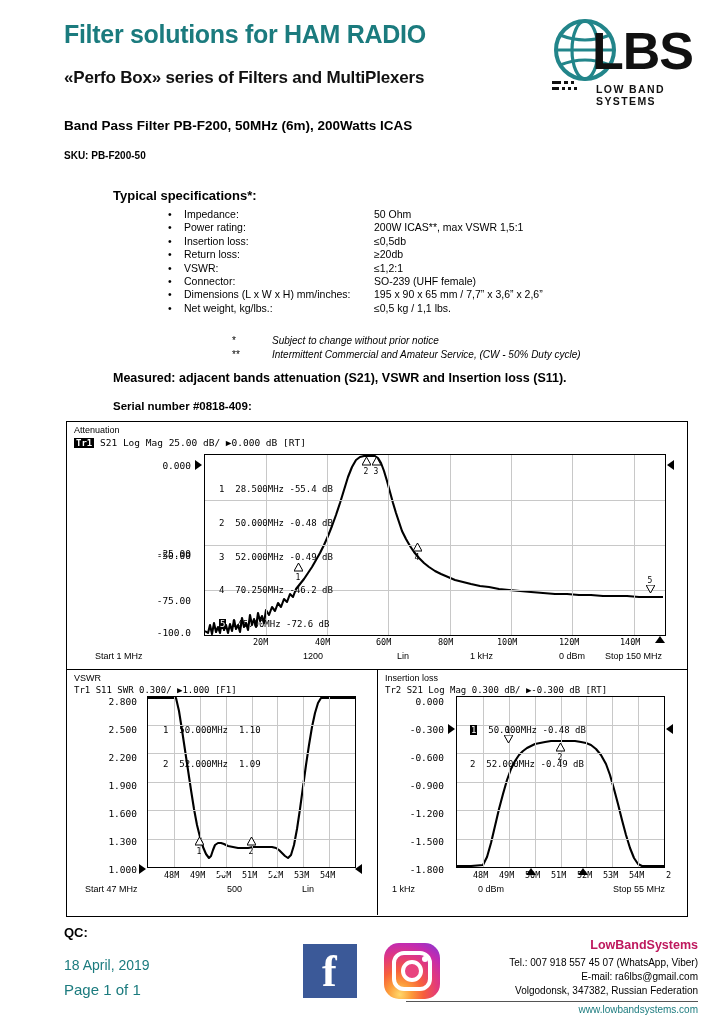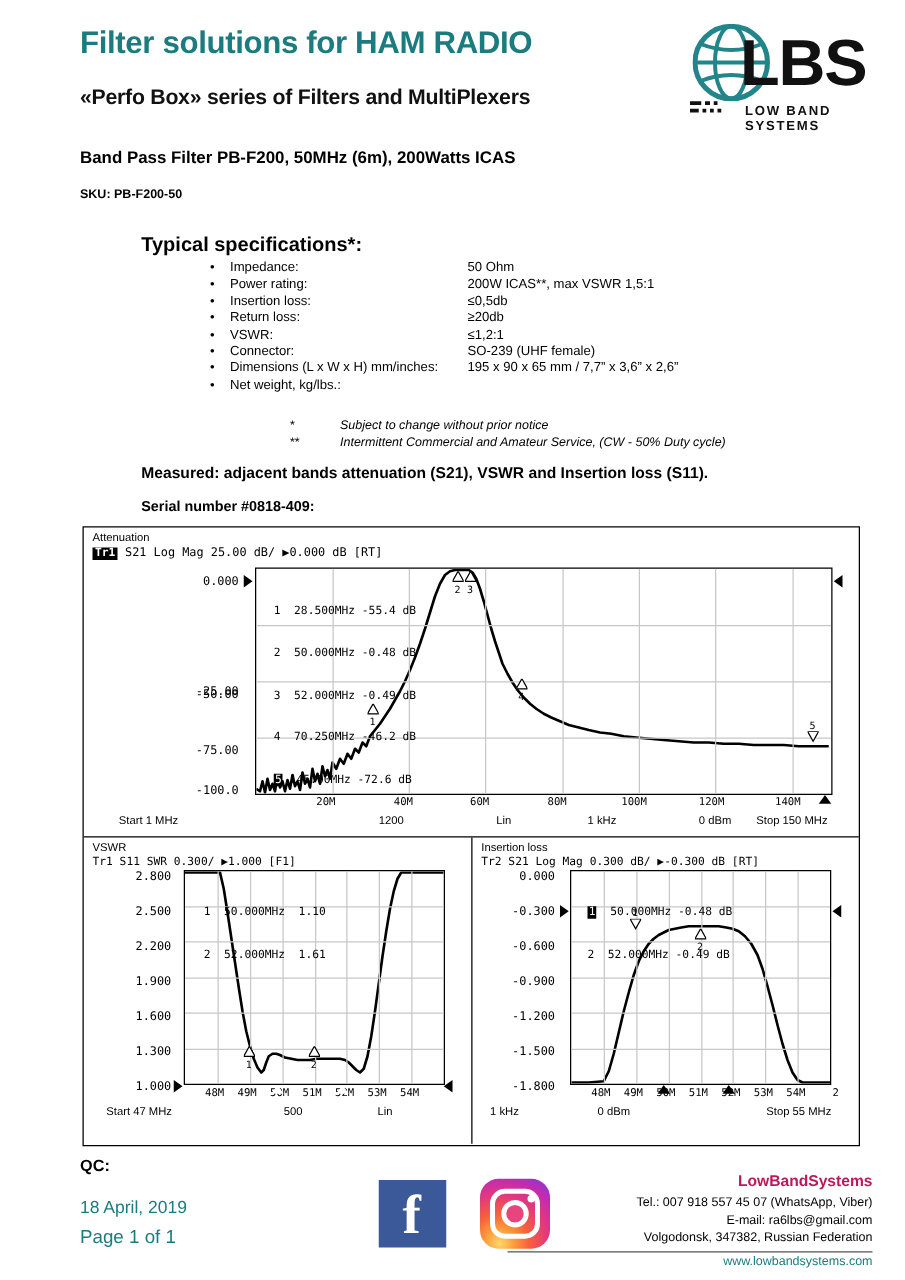--- a/index.html
+++ b/index.html
@@ -8,21 +8,21 @@
   .pg{position:absolute;left:0;top:0;width:724px;height:1024px;}
 
   
   .h-title{position:absolute;left:64px;top:20px;font-size:25px;font-weight:bold;
            color:#1b7b7e;letter-spacing:-.3px;white-space:nowrap;}
   .h-sub{position:absolute;left:64px;top:68px;font-size:17px;font-weight:bold;
          color:#111;white-space:nowrap;letter-spacing:-.2px;}
   .h-model{position:absolute;left:64px;top:118px;font-size:13.5px;font-weight:bold;
            white-space:nowrap;}
   .h-sku{position:absolute;left:64px;top:150px;font-size:10px;font-weight:bold;}
-  .h-spec{position:absolute;left:113px;top:188px;font-size:16px;font-weight:bold;}
+  .h-spec{position:absolute;left:113px;top:188px;font-size:13px;font-weight:bold;}
 
   
   .logo{position:absolute;left:548px;top:17px;width:152px;height:88px;}
   .logo .globe{position:absolute;left:6px;top:2px;width:62px;height:62px;}
   .logo .lbs{position:absolute;left:44px;top:8px;font-size:52px;font-weight:bold;
               letter-spacing:-1px;color:#111;line-height:52px;
               font-family:"Liberation Sans",sans-serif;}
   .logo .lbs-sub{position:absolute;left:48px;top:66px;font-size:10.5px;font-weight:bold;
                  letter-spacing:1.4px;color:#111;}
   .logo .dots{position:absolute;left:4px;top:62px;width:40px;height:16px;}
@@ -181,20 +181,21 @@
         <span class="v">SO-239 (UHF female)</span>
       </div>
     <div class="specrow">
         <span class="bullet">•</span>
         <span class="k">Dimensions (L x W x H) mm/inches:</span>
         <span class="v">195 x 90 x 65 mm  /  7,7” x 3,6” x 2,6”</span>
       </div>
     <div class="specrow">
         <span class="bullet">•</span>
         <span class="k">Net weight, kg/lbs.:</span>
+        <span class="v">≤0,5 kg  /  1,1 lbs.</span>
       </div>
   </div>
 
   <div class="notes">
     <div class="noterow">
         <span class="star">*</span>
         <span class="nt">Subject to change without prior notice</span>
       </div>
     <div class="noterow">
         <span class="star">**</span>
@@ -362,21 +363,21 @@
         <div class="mkr" style="left:96px;top:140px;">
           <svg width="9" height="9" viewBox="0 0 9 9">
             <polygon points="4.5,0 9,8 0,8" fill="#fff" stroke="#000" stroke-width="1"></polygon>
           </svg>
           <div>2</div>
         </div>
       </div>
 
       <div class="mtable" style="left:96px;top:33px;">
         <div><span>1</span>  <span>50.000MHz</span>  <span>1.10</span></div>
-        <div><span>2</span>  <span>52.000MHz</span>  <span>1.61</span></div>
+        <div><span>2</span>  <span>52.000MHz</span>  <span>1.09</span></div>
       </div>
 
       <div class="xlab" style="left:97px;top:200px;">48M</div>
       <div class="xlab" style="left:123px;top:200px;">49M</div>
       <div class="xlab" style="left:149px;top:200px;">50M</div>
       <div class="xlab" style="left:175px;top:200px;">51M</div>
       <div class="xlab" style="left:201px;top:200px;">52M</div>
       <div class="xlab" style="left:227px;top:200px;">53M</div>
       <div class="xlab" style="left:253px;top:200px;">54M</div>
 

